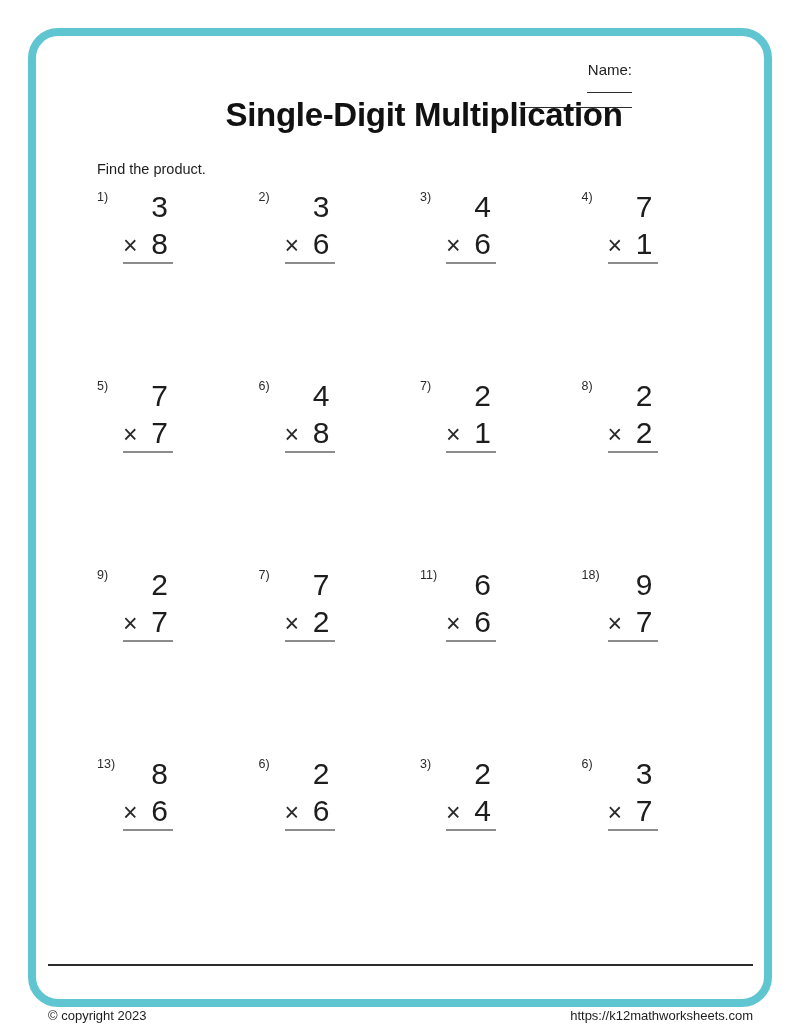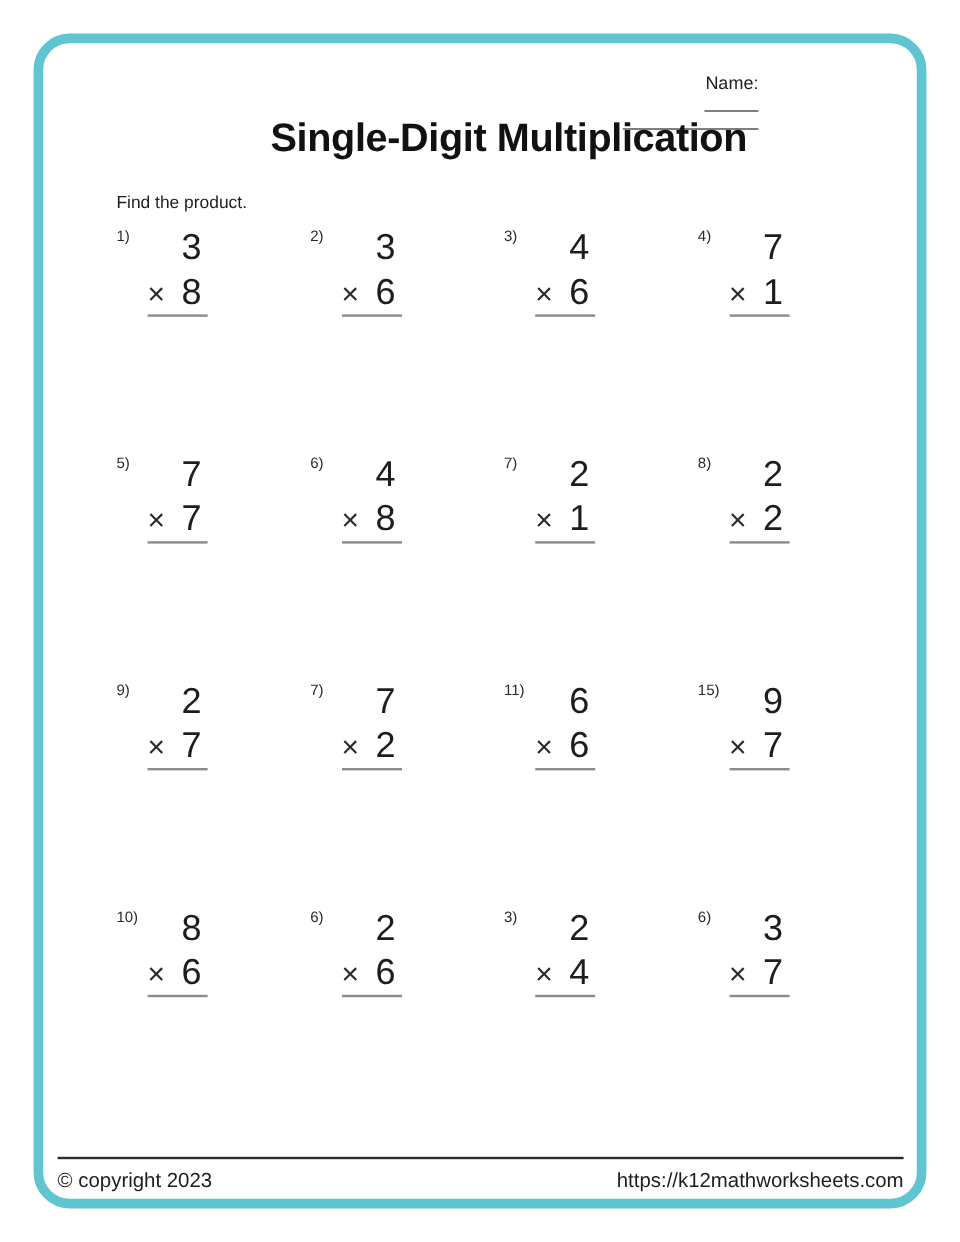--- a/index.html
+++ b/index.html
@@ -55,23 +55,23 @@
     border-bottom:2.5px solid #8c8c8c;
   }
   .times { font-size:25px; line-height:24px; color:#2b2b2b; }
   .bot-num { font-size:30px; line-height:27px; padding-right:5px; color:#1d1d1d; }
   .answer-space { height:20px; }
   .footer-rule {
     position:absolute; left:48px; top:964px;
     width:705px; border-top:2px solid #2b2b2b;
   }
   .footer {
-    position:absolute; left:48px; top:974px; width:705px;
+    position:absolute; left:48px; top:1008px; width:705px;
     display:flex; justify-content:space-between;
-    font-size:17px; color:#1d1d1d;
+    font-size:13px; color:#1d1d1d;
   }
 </style>
 </head>
 <body>
 
 <div class="frame"></div>
 
 <div class="name-row">
   <span class="name-label">Name:</span>
   <span class="name-line-1"></span>
@@ -209,33 +209,33 @@
       <div class="top-num">6</div>
       <div class="bot-row">
         <span class="times">×</span>
         <span class="bot-num">6</span>
       </div>
       <div class="answer-space"></div>
     </div>
   </div>
 
   <div class="problem">
-    <span class="p-label">15)</span>
+    <span class="p-label">18)</span>
     <div class="work">
       <div class="top-num">9</div>
       <div class="bot-row">
         <span class="times">×</span>
         <span class="bot-num">7</span>
       </div>
       <div class="answer-space"></div>
     </div>
   </div>
 
   <div class="problem">
-    <span class="p-label">10)</span>
+    <span class="p-label">13)</span>
     <div class="work">
       <div class="top-num">8</div>
       <div class="bot-row">
         <span class="times">×</span>
         <span class="bot-num">6</span>
       </div>
       <div class="answer-space"></div>
     </div>
   </div>
 

